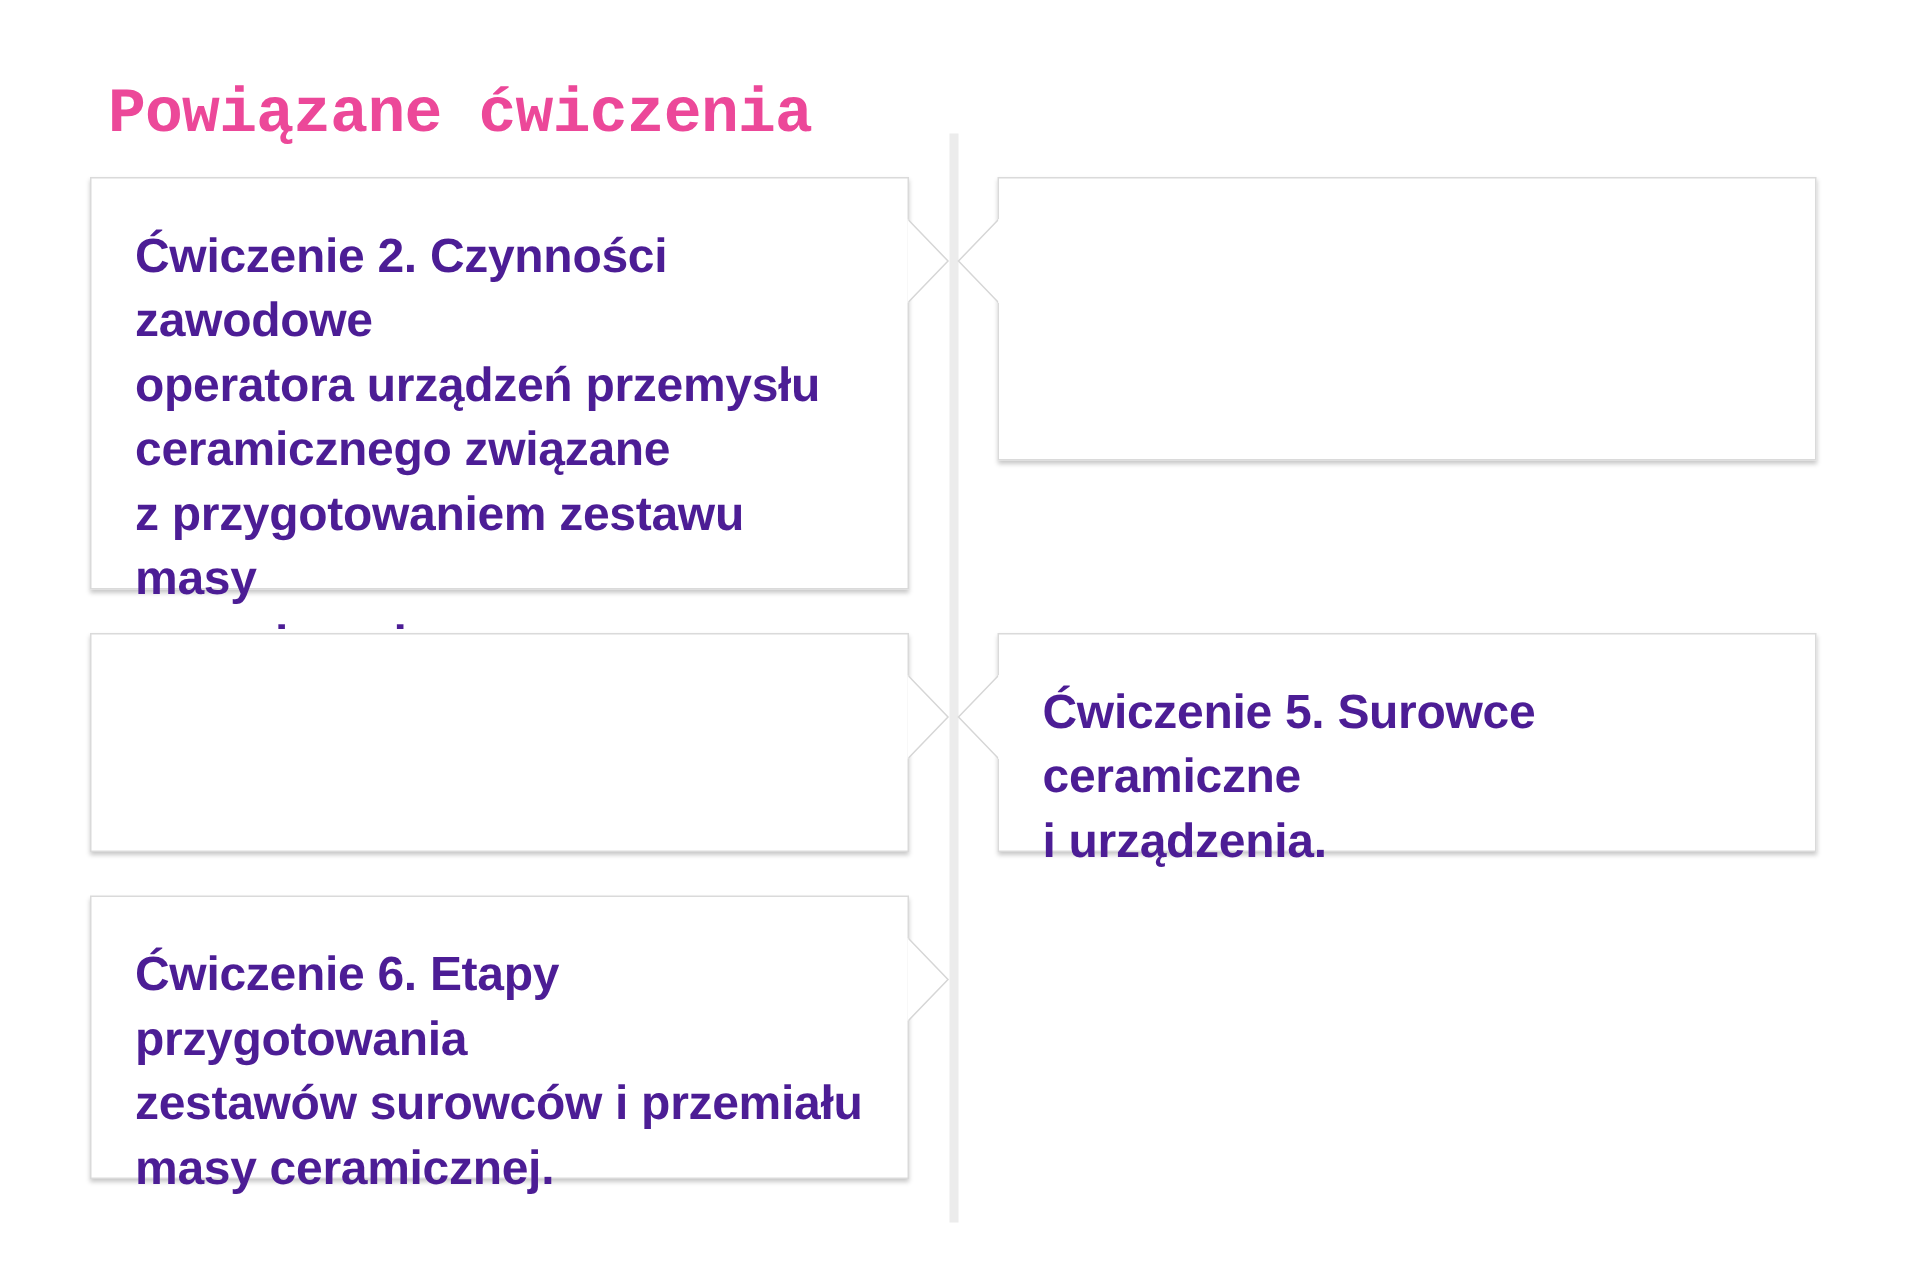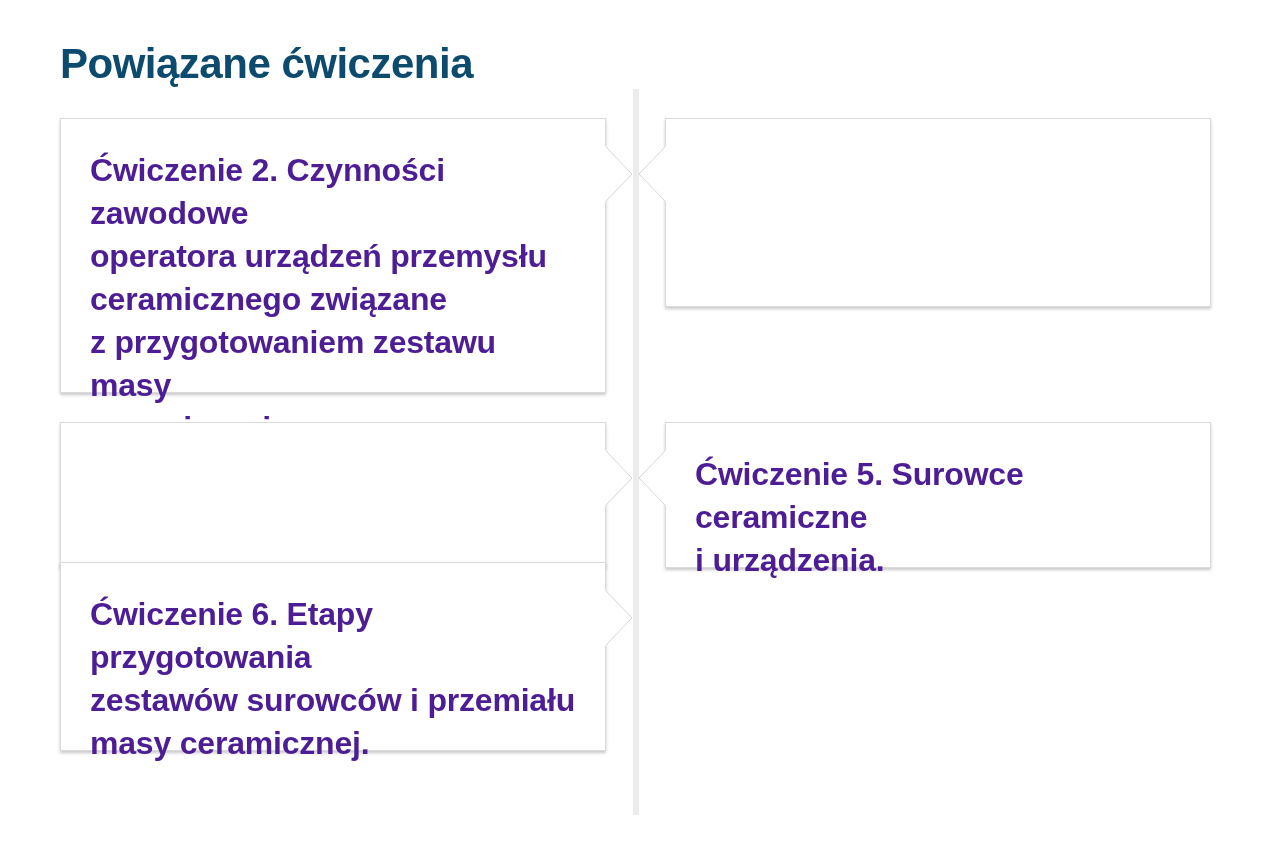--- a/index.html
+++ b/index.html
@@ -1,17 +1,17 @@
 <!DOCTYPE html>
 <html><head>
 <meta charset="utf-8">
 <style>
   html, body { margin: 0; padding: 0; background: #ffffff; }
   body { width: 1286px; height: 848px; position: relative; overflow: hidden; font-family: "Liberation Sans", sans-serif; color: #1e1e1e; }
-  .title { position: absolute; left: 60px; top: 36px; margin: 0; font-size: 42px; font-weight: bold; letter-spacing: -0.5px; color: #0c4a6e; line-height: 56px; font-family: Liberation Sans, sans-serif; }
+  .title { position: absolute; left: 60px; top: 36px; margin: 12px; font-size: 42px; font-weight: bold; letter-spacing: -0.5px; color: #ec4899; line-height: 56px; font-family: Liberation Mono, monospace; }
   .timeline-line { position: absolute; left: 633px; top: 89px; width: 6px; height: 726px; background: #ececec; }
   .card { position: absolute; width: 546px; background: #fff; border: 1px solid #dadada; box-shadow: 0 2px 3px rgba(0,0,0,0.22); box-sizing: border-box; padding: 30px 30px 20px 29px; cursor: pointer; }
   .card .text { font-size: 32px; font-weight: bold; line-height: 43px; color: #4c1d95; font-family: "Liberation Sans", sans-serif; letter-spacing: -0.2px; white-space: pre-line; }
   .card.left { left: 60px; }
   .card.right { left: 665px; }
   .arrow { position: absolute; top: 27px; width: 28px; height: 56px; }
   .card.left .arrow { right: -28px; }
   .card.right .arrow { left: -28px; }
   .arrow svg { display: block; }
 </style>
@@ -58,21 +58,21 @@
   <div class="arrow">
     <svg width="28" height="56" viewBox="0 0 28 56">
         <path d="M28 0 L1 28 L28 56" fill="#fff" stroke="#d6d6d6" stroke-width="1"></path>
         <rect x="27.5" y="0" width="1.5" height="56" fill="#fff"></rect>
       </svg>
   </div>
   <div class="text">Ćwiczenie 5. Surowce ceramiczne
 i urządzenia.</div>
 </div>
 
-<div class="card left" style="top:562px;height:189px;">
+<div class="card left" style="top:597px;height:189px;">
   <div class="arrow">
     <svg width="28" height="56" viewBox="0 0 28 56">
         <path d="M0 0 L27 28 L0 56" fill="#fff" stroke="#d6d6d6" stroke-width="1"></path>
         <rect x="-1" y="0" width="1.5" height="56" fill="#fff"></rect>
       </svg>
   </div>
   <div class="text">Ćwiczenie 6. Etapy przygotowania
 zestawów surowców i przemiału
 masy ceramicznej.</div>
 </div>

